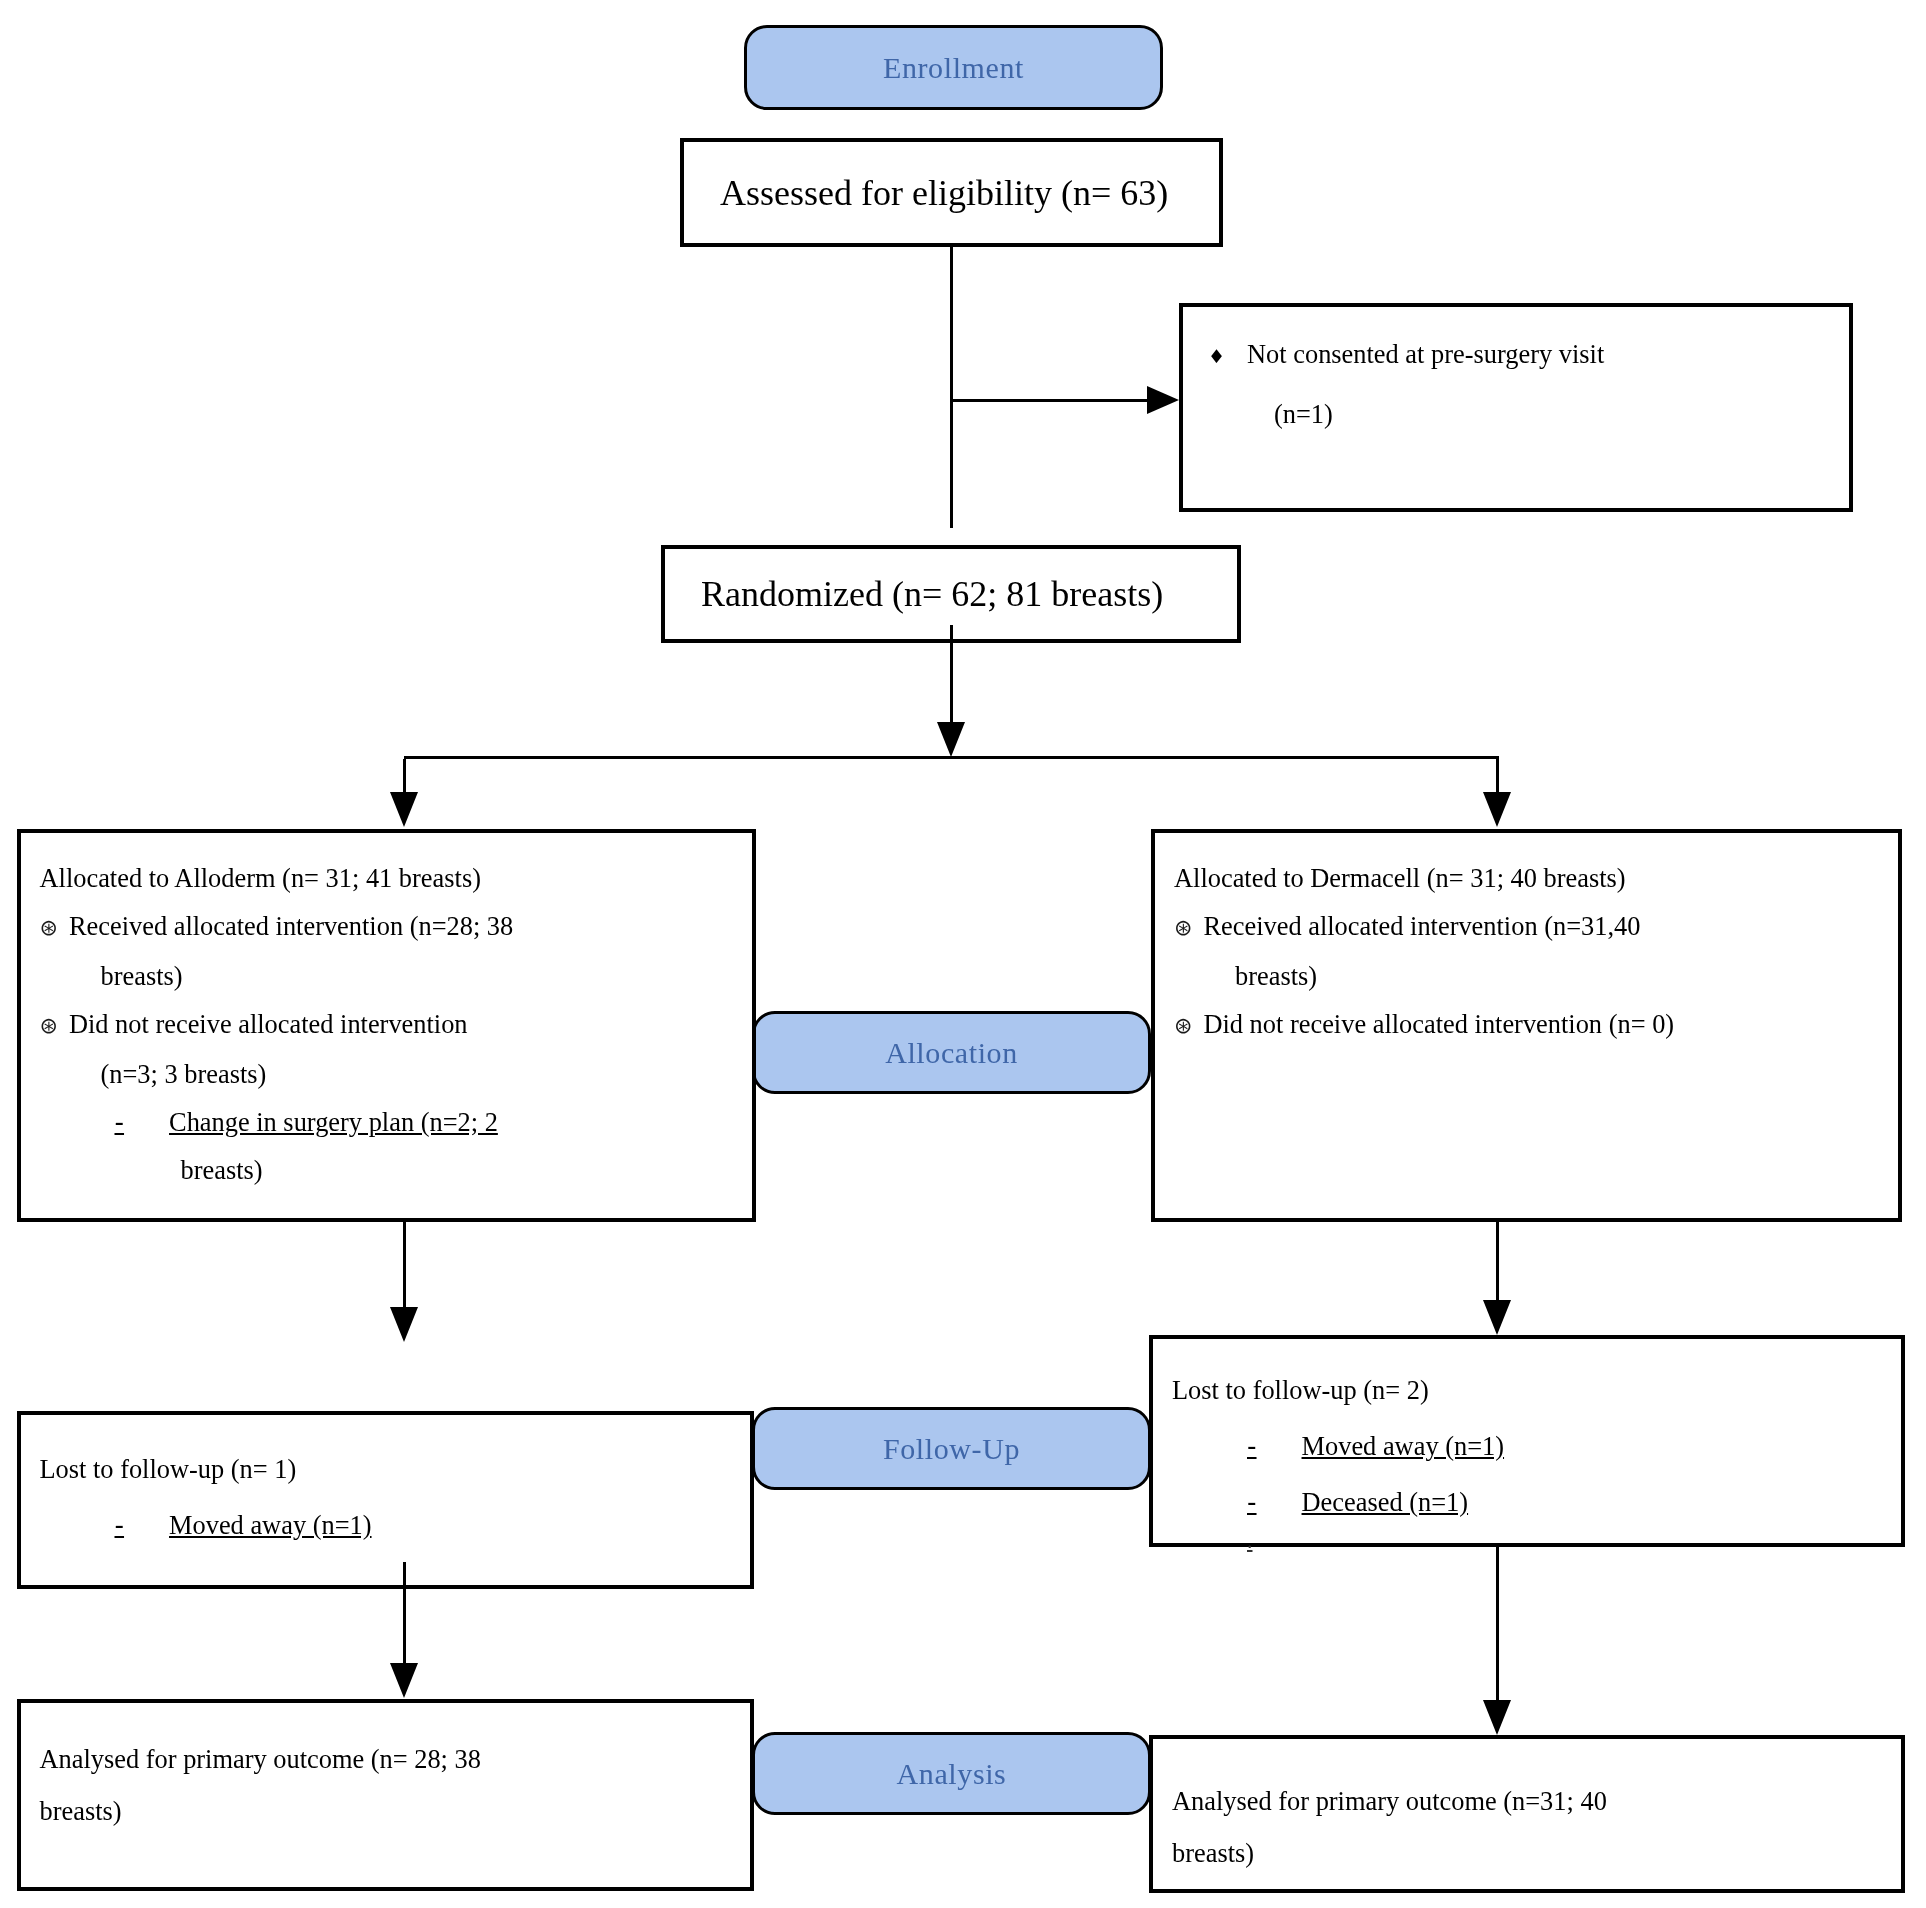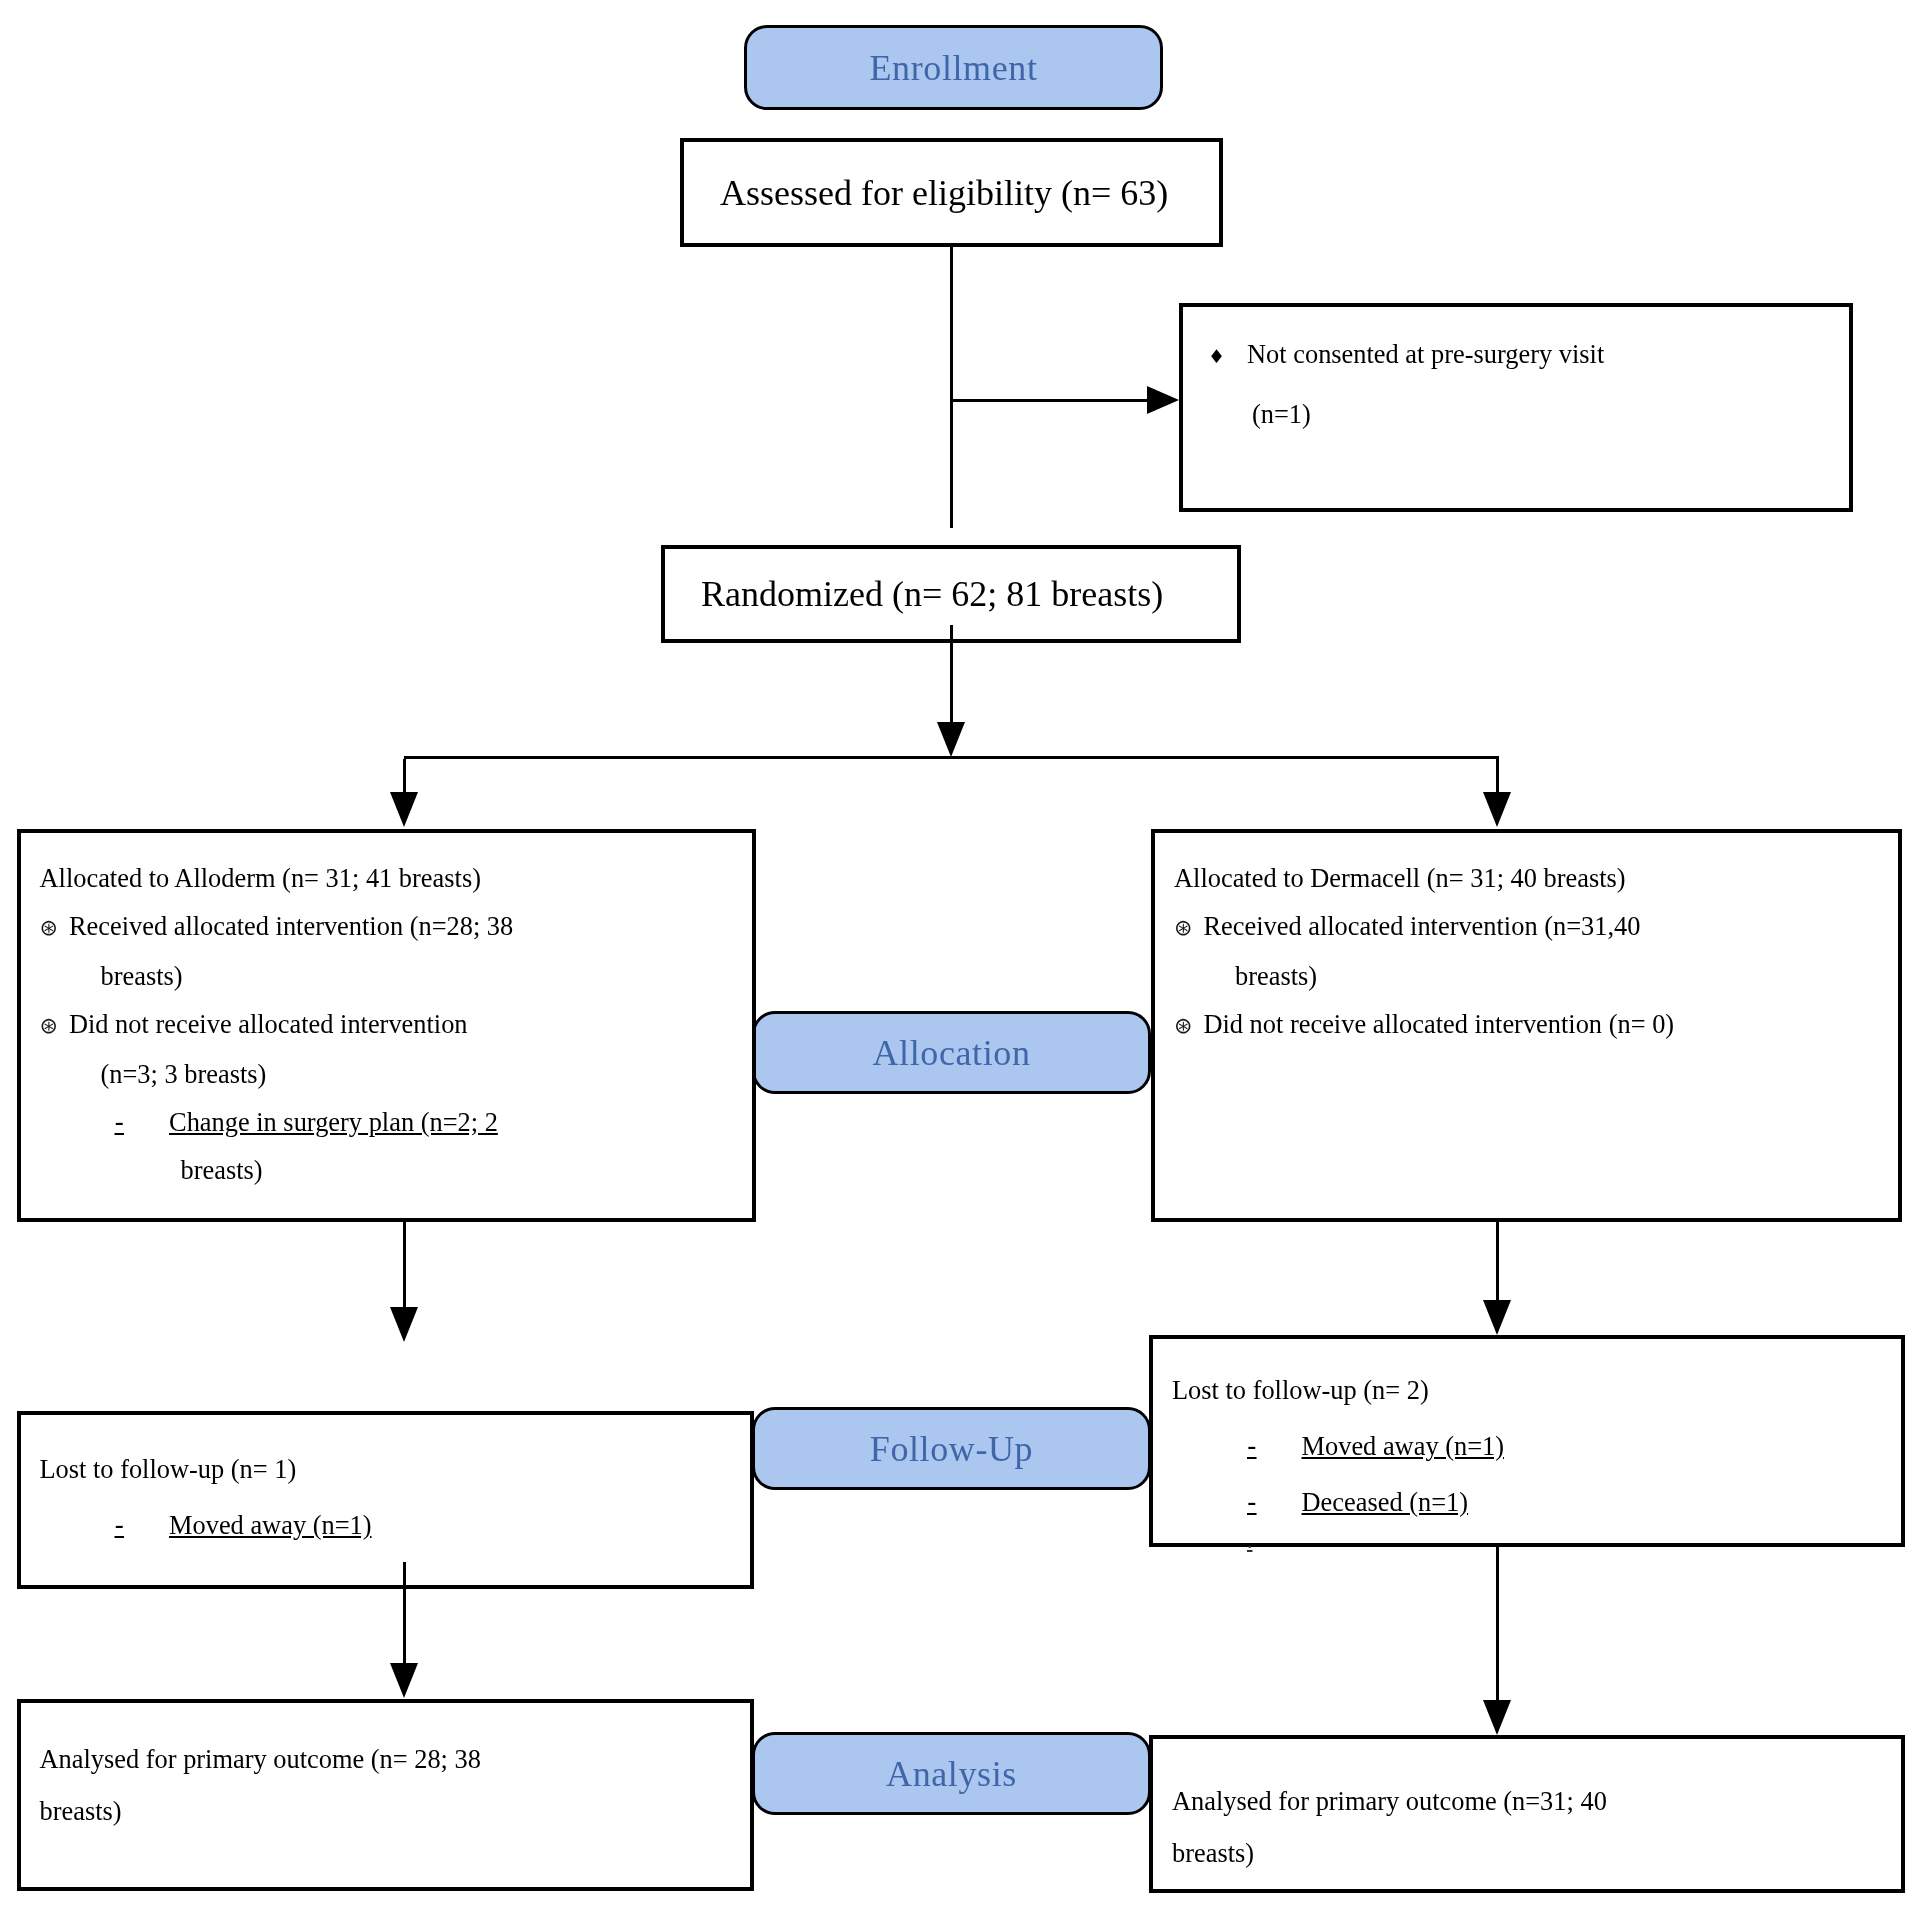--- a/index.html
+++ b/index.html
@@ -11,38 +11,38 @@
   
   .box{
     position:absolute;background:#fff;border:4.4px solid #000;
     box-sizing:border-box;font-size:26.4px;color:#000;
   }
   .box .line{white-space:nowrap;}
   
   .pill{
     position:absolute;background:#abc6ef;border:3.9px solid #000;border-radius:23px;
     box-sizing:border-box;display:flex;align-items:center;justify-content:center;
-    font-size:36px;color:#3f66a8;letter-spacing:0.6px;
+    font-size:30px;color:#3f66a8;letter-spacing:0.6px;
   }
   
   .vl{position:absolute;width:3.3px;background:#000;}
   .hl{position:absolute;height:3.3px;background:#000;}
   .arrow-down{position:absolute;width:0;height:0;
     border-left:14.3px solid transparent;border-right:14.3px solid transparent;
     border-top:35px solid #000;}
   .arrow-right{position:absolute;width:0;height:0;
     border-top:14.3px solid transparent;border-bottom:14.3px solid transparent;
     border-left:32px solid #000;}
   
   .i0{padding-left:19px;}
   .i1{padding-left:80px;}
   .i2{padding-left:94px;text-decoration:underline;}
   .i3{padding-left:160px;}
   .e0{padding-left:25px;}
-  .e1{padding-left:69px;}
+  .e1{padding-left:91px;}
   
   .mk{font-family:"DejaVu Sans",sans-serif;}
   .mk:empty{margin:0;}
   .mk-c{font-size:22px;margin-right:11px;color:#1a1a1a;}
   .mk-d{font-size:19px;margin-right:22px;}
   .mk-dash{margin-right:45px;}
   
   .b-exc{padding-top:17.6px;}    .b-exc .line{line-height:58px;}
   .b-al{padding-top:21px;}     .b-al .line{line-height:48px;}
   .b-fu-l{padding-top:26.4px;}   .b-fu-l .line{line-height:55px;}

